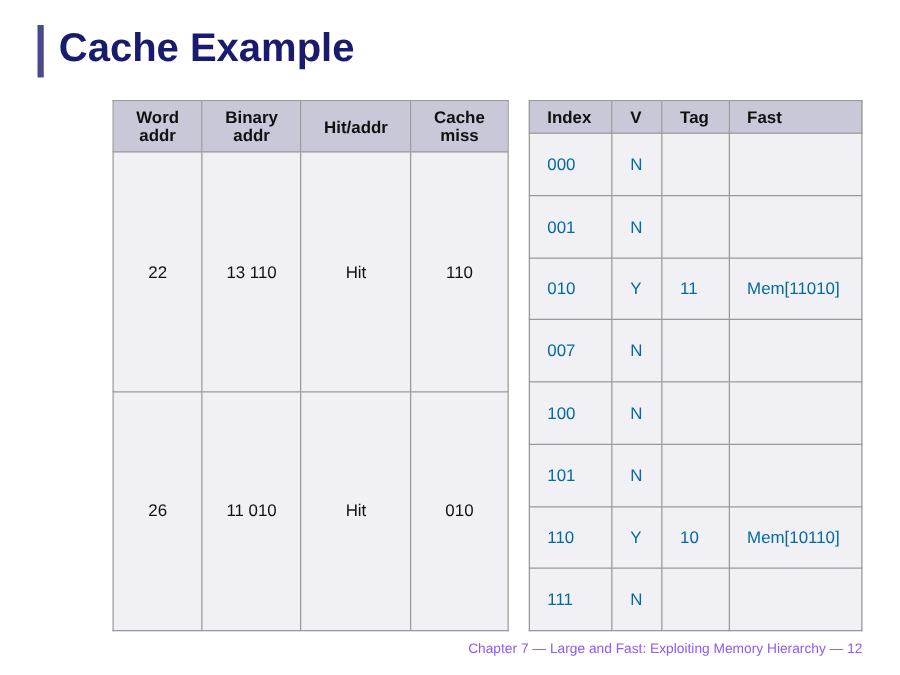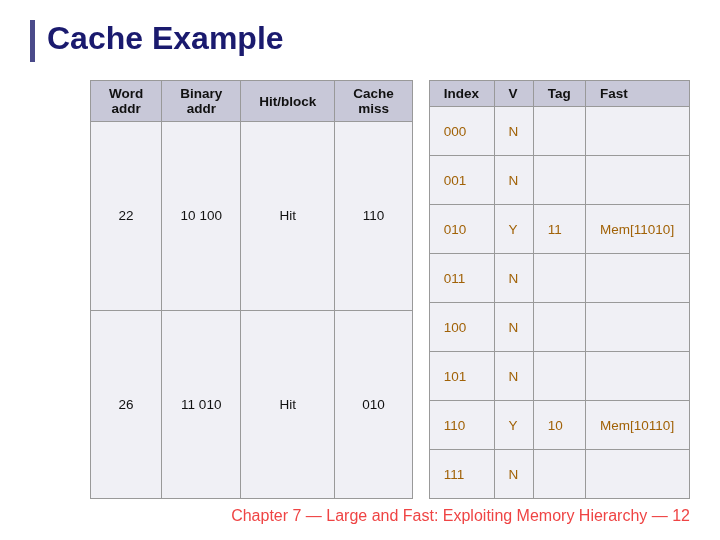--- a/index.html
+++ b/index.html
@@ -83,55 +83,55 @@
       padding: 5px 14px;
       text-align: left;
       font-weight: bold;
       color: #111;
     }
 
     .bottom-table td {
       border: 1px solid #999;
       padding: 4px 14px;
       background: #f0f0f5;
-      color: #a16207;
+      color: #0369a1;
     }
 
     .footer {
       text-align: right;
-      font-size: 16px;
-      color: #ef4444;
+      font-size: 11px;
+      color: #8b5cf6;
       margin-top: auto;
       padding-top: 8px;
     }
   </style>
 </head>
 <body>
 
 <div class="page">
   <div class="title-bar">
     <div class="title-accent"></div>
     <h1 class="page-title">Cache Example</h1>
   </div>
 
   <div class="content">
 
     <table class="top-table">
       <thead>
         <tr>
           <th>Word addr</th>
           <th>Binary addr</th>
-          <th>Hit/block</th>
+          <th>Hit/addr</th>
           <th>Cache miss</th>
         </tr>
       </thead>
       <tbody id="top-table-body">
       <tr>
             <td>22</td>
-            <td>10 100</td>
+            <td>13 110</td>
             <td>Hit</td>
             <td>110</td>
           </tr>
           <tr>
             <td>26</td>
             <td>11 010</td>
             <td>Hit</td>
             <td>010</td>
           </tr>
         </tbody>
@@ -159,21 +159,21 @@
             <td></td>
             <td></td>
           </tr>
           <tr>
             <td>010</td>
             <td>Y</td>
             <td>11</td>
             <td>Mem[11010]</td>
           </tr>
           <tr>
-            <td>011</td>
+            <td>007</td>
             <td>N</td>
             <td></td>
             <td></td>
           </tr>
           <tr>
             <td>100</td>
             <td>N</td>
             <td></td>
             <td></td>
           </tr>

